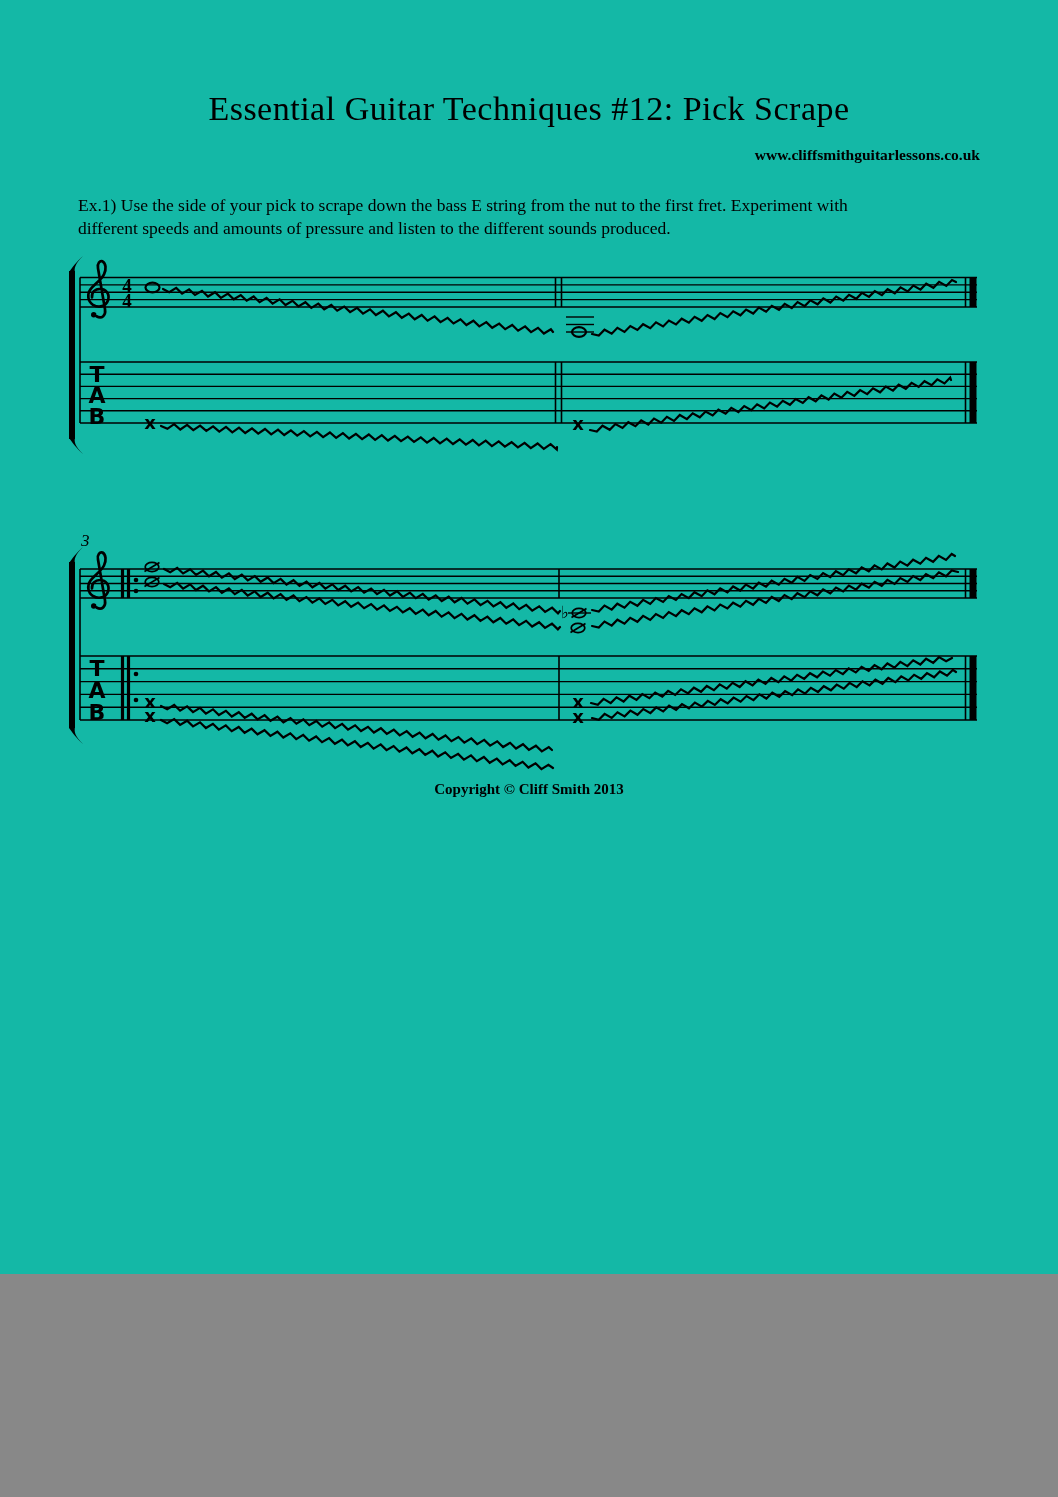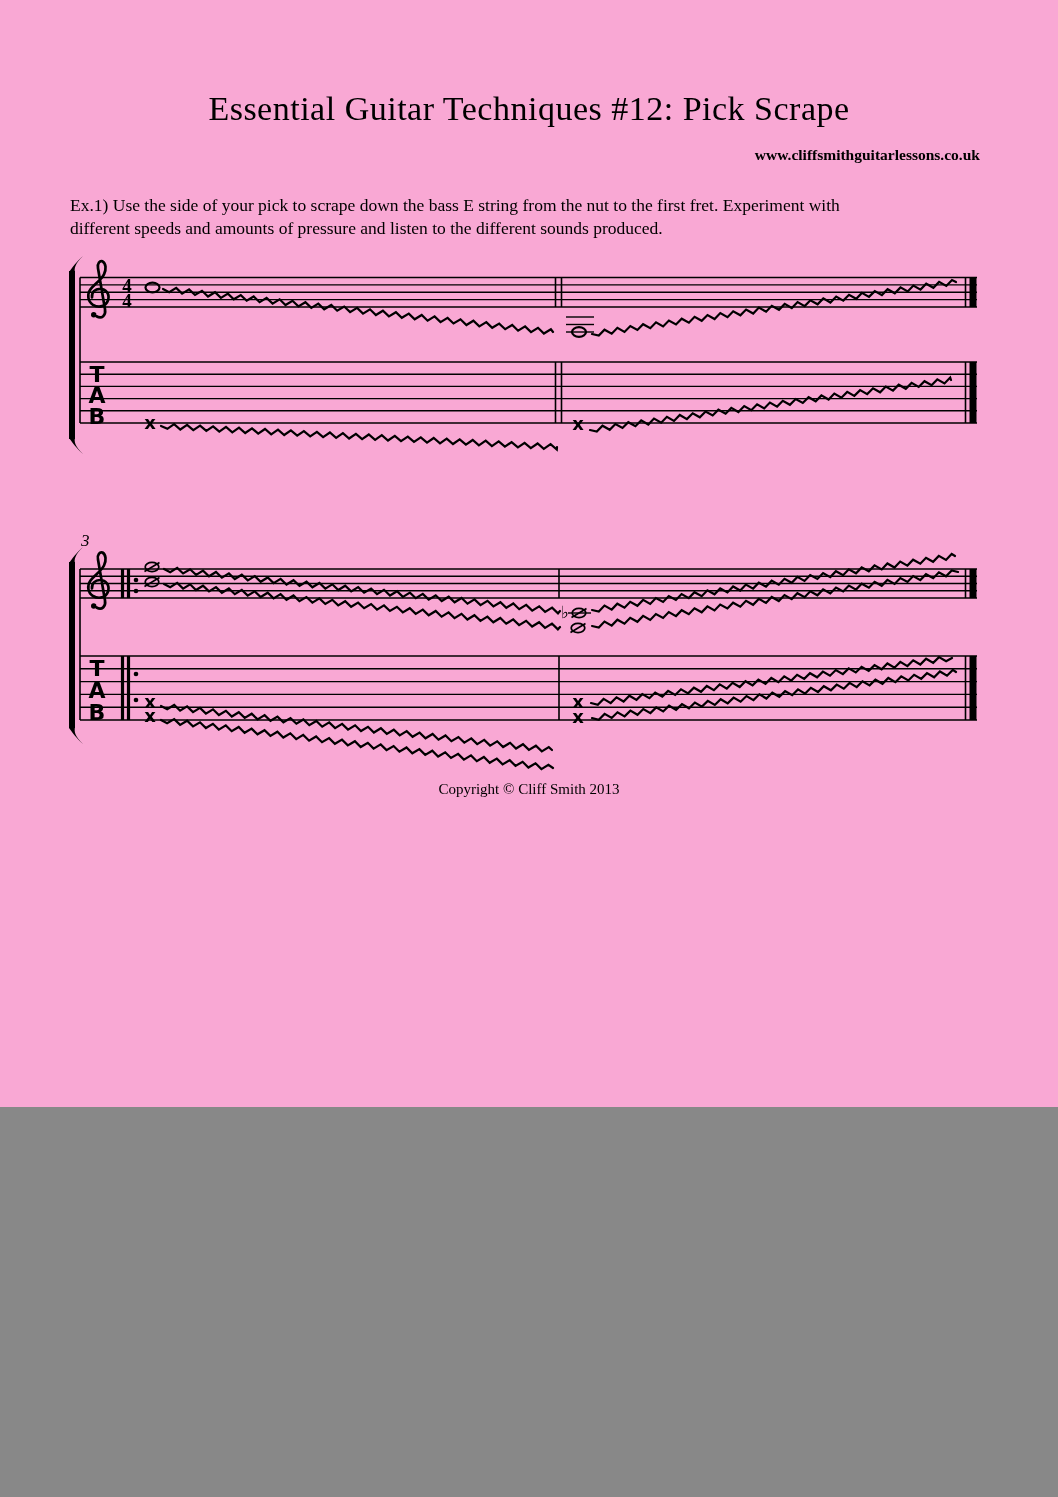--- a/index.html
+++ b/index.html
@@ -1,22 +1,22 @@
 <!DOCTYPE html>
 <html><head>
 <meta charset="utf-8">
 <style>
   * { margin: 0; padding: 0; box-sizing: border-box; }
   html, body { background: #888; }
   .page {
     position: relative;
     width: 1058px;
-    height: 1107px;
+    height: 1274px;
     margin: 0 auto;
-    background: #f9a8d4;
+    background: #14b8a6;
     color: #000;
     font-family: "Liberation Serif", serif;
     overflow: hidden;
   }
   .page-title {
     position: absolute;
     top: 90px; left: 0;
     width: 100%;
     text-align: center;
     font-size: 34px;
@@ -31,29 +31,29 @@
     font-weight: bold;
     font-family: Liberation Serif, serif;
   }
   .para {
     position: absolute;
     left: 70px;
     width: 920px;
     font-size: 17.5px;
     line-height: 22.5px;
   }
-  .para-ex1 { top: 194px; }
+  .para-ex1 { top: 194px; margin-left: 8px; }
   .para-ex2 { top: 485px; }
   .copyright {
     position: absolute;
     top: 781px; left: 0;
     width: 100%;
     text-align: center;
     font-size: 15px;
-    font-weight: normal;
+    font-weight: bold;
   }
   svg.system { position: absolute; left: 0; display: block; }
   #system1 { top: 250px; }
   #system2 { top: 528px; }
   svg text { fill: #000; }
   .staffline { stroke: #000; stroke-width: 1.4; }
   .barline-thin { stroke: #000; stroke-width: 1.6; }
   .barline-thickish { stroke: #000; stroke-width: 3.2; }
   .scrape { stroke: #000; stroke-width: 2.2; fill: none; stroke-linejoin: miter; stroke-linecap: round; }
   .tab-letter { font-family: "DejaVu Sans", sans-serif; font-weight: bold; font-size: 22px; text-anchor: middle; }

